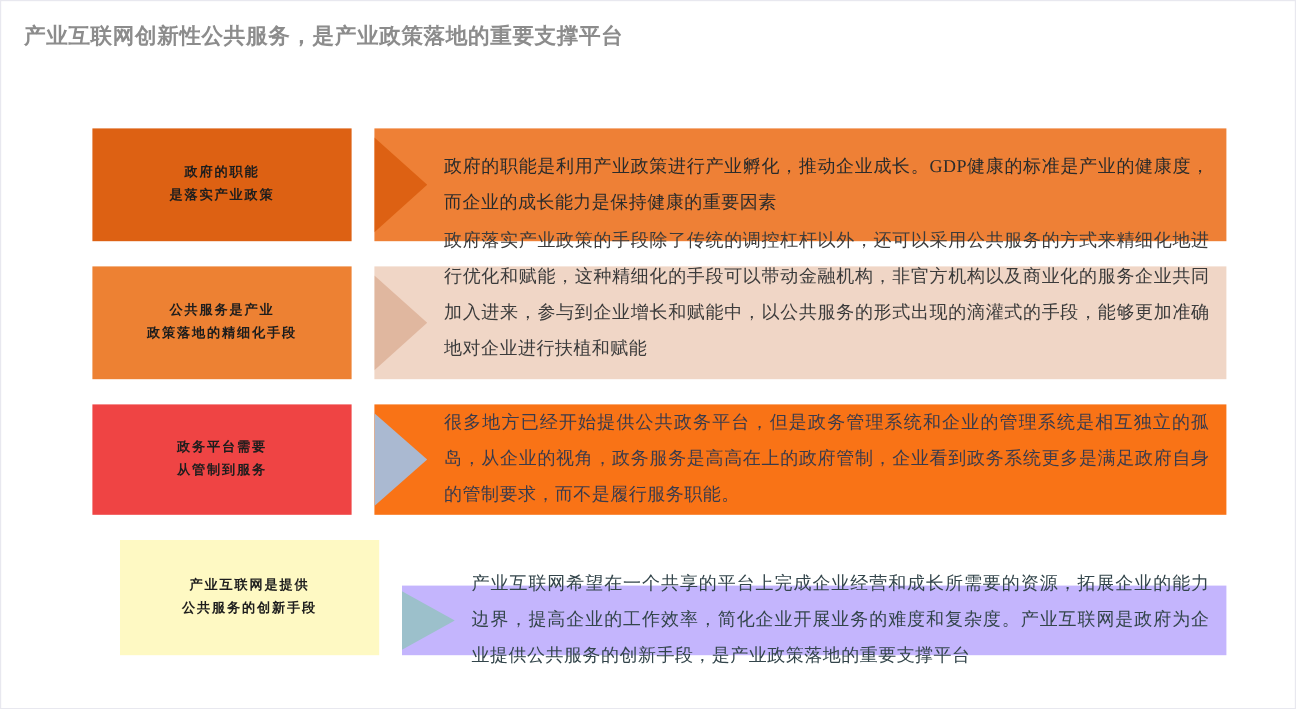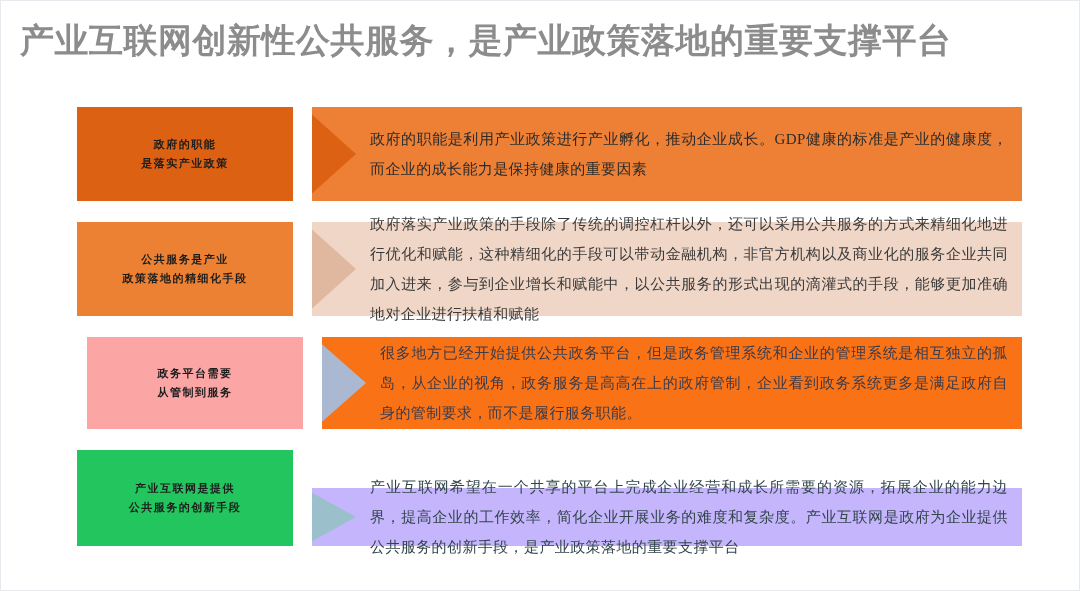--- a/index.html
+++ b/index.html
@@ -18,21 +18,21 @@
     box-sizing: border-box;
     border: 1px solid #e8e8ef;
     overflow: hidden;
   }
   #slide-title {
     position: absolute;
     left: 19px;
     top: 17px;
     font-family: "Liberation Sans", "DejaVu Sans", sans-serif;
     font-weight: bold;
-    font-size: 34px;
+    font-size: 18px;
     letter-spacing: 0.5px;
     color: #8c8c8c;
     white-space: nowrap;
   }
   #rows {
     position: absolute;
     left: 76px;
     top: 106px;
     width: 945px;
   }
@@ -93,33 +93,33 @@
   
   .r1 .row-label { background: #dd6113; }
   .r1 .row-label-text { color: #1d1d1d; }
   .r1 .row-body { background: #ee8036; }
   .r1 .arrow svg path { fill: #dd6113; }
   .r1 .row-body-text { color: #2b2b2b; }
 
   
   .r2 .row-label { background: #ed8133; font-family: Liberation Serif, serif; }
   .r2 .row-label-text { color: #1d1d1d; }
-  .r2 .row-body { background: #f0d6c6; }
+  .r2 .row-body { background: #f0d6c6; align-items: flex-end; }
   .r2 .arrow svg path { fill: #e0b79f; }
   .r2 .row-body-text { color: #3b3b3b; }
 
   
-  .r3 .row-label { background: #fca5a5; margin-left: 10px; }
+  .r3 .row-label { background: #ef4444; }
   .r3 .row-label-text { color: #1d1d1d; }
   .r3 .row-body { background: #f97316; }
   .r3 .arrow svg path { fill: #aab9d1; }
   .r3 .row-body-text { color: #3b3b4b; }
 
   
-  .r4 .row-label { background: #22c55e; }
+  .r4 .row-label { background: #fef9c3; margin-left: 23px; }
   .r4 .row-label-text { color: #1d1d1d; }
   .r4 .row-body { background: #c4b5fd; margin-top: 38px; }
   .r4 .arrow svg path { fill: #9cc0cb; }
   .r4 .row-body-text { color: #33454b; }
 </style>
 </head>
 <body>
 
 <div id="slide">
 

